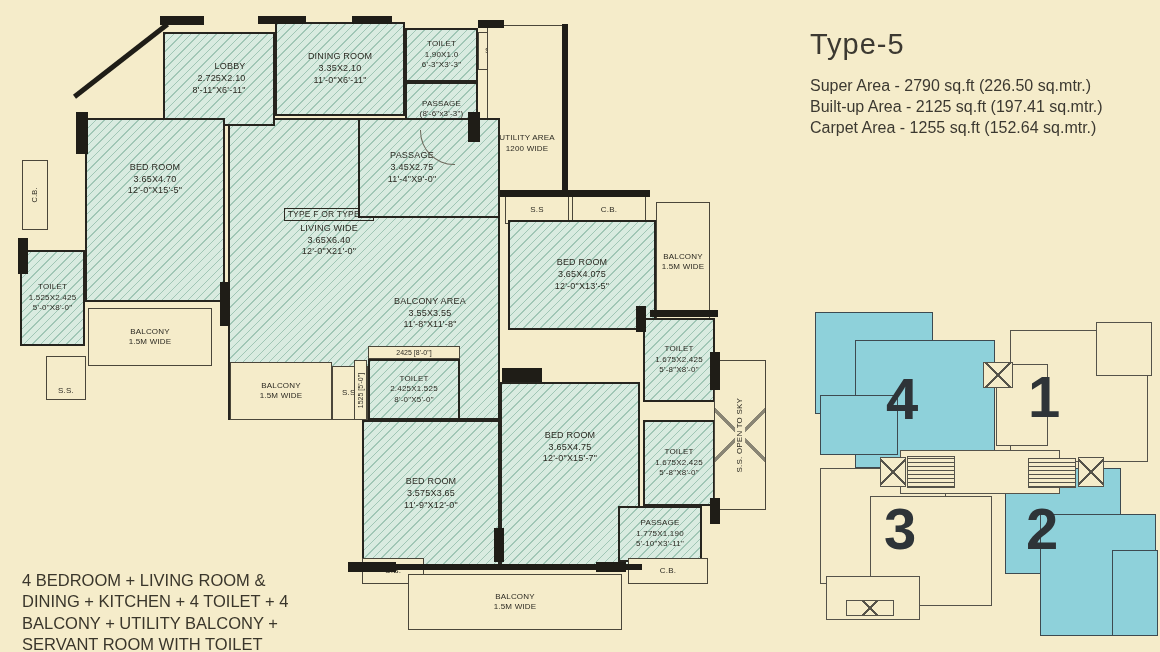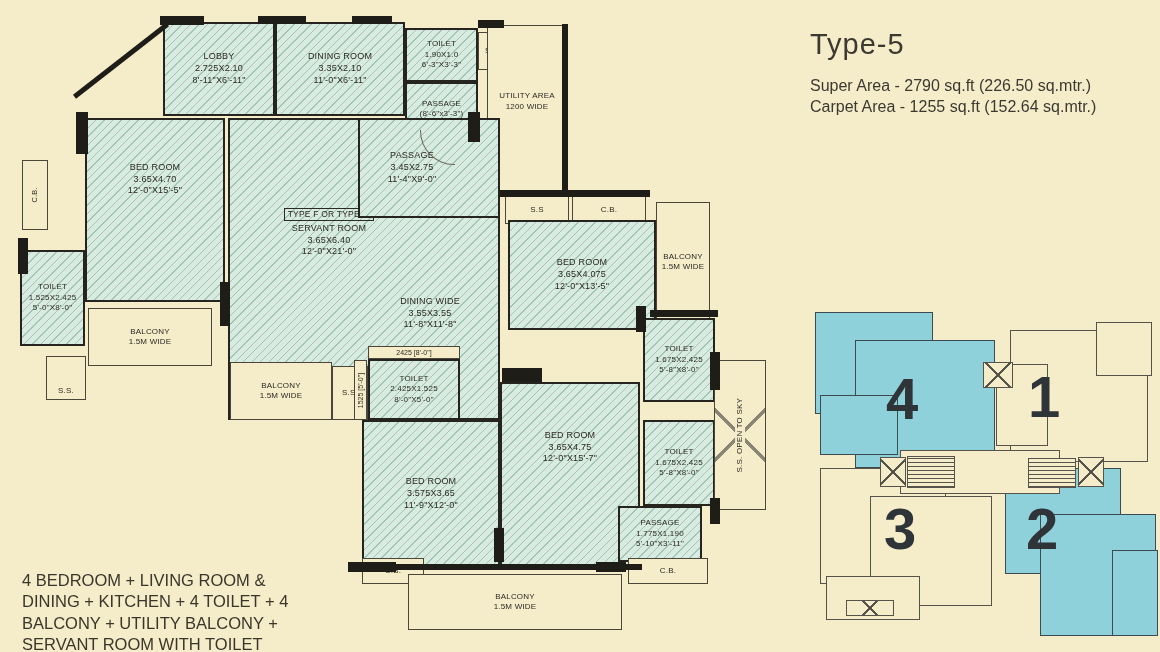--- a/index.html
+++ b/index.html
@@ -44,32 +44,32 @@
 </head>
 <body>
 
 <div id="canvas">
 
   <div>
 
     <div class="room hatch" style="left:228px;top:118px;width:272px;height:302px;align-items:flex-start;">
       <div class="rlabel" style="margin-top:88px;margin-right:70px;">
         <span class="tag">TYPE F OR TYPE -6</span>
-        <span>SERVANT ROOM</span>
+        <span>LIVING WIDE</span>
         <span>3.65X6.40</span>
         <span>12'-0"X21'-0"</span>
       </div>
     </div>
     <div class="rlabel" style="position:absolute;left:385px;top:296px;width:90px;text-align:center;">
-      <span>DINING WIDE</span>
+      <span>BALCONY AREA</span>
       <span>3.55X3.55</span>
       <span>11'-8"X11'-8"</span>
     </div>
 
-    <div class="room hatch" style="left:163px;top:22px;width:112px;height:94px;">
+    <div class="room hatch" style="left:163px;top:32px;width:112px;height:94px;text-align:right;">
       <div class="rlabel">
           <span>LOBBY</span>
           <span>2.725X2.10</span>
           <span>8'-11"X6'-11"</span>
         </div>
     </div>
     <div class="room hatch" style="left:275px;top:22px;width:130px;height:94px;">
       <div class="rlabel">
           <span>DINING ROOM</span>
           <span>3.35X2.10</span>
@@ -88,21 +88,21 @@
           <span>PASSAGE</span>
           <span>(8'-6"x3'-3")</span>
         </div>
     </div>
     <div class="room cream sm" style="left:478px;top:32px;width:30px;height:38px;">
       <div class="rlabel">
           <span>S.S.</span>
         </div>
     </div>
     <div class="room cream sm" style="left:487px;top:25px;width:80px;height:166px;align-items:flex-end;">
-      <div class="rlabel" style="margin-bottom:78px;">
+      <div class="rlabel" style="margin-bottom:36px;">
           <span>UTILITY AREA</span>
           <span>1200 WIDE</span>
         </div>
     </div>
 
     <div class="room hatch" style="left:85px;top:118px;width:140px;height:184px;align-items:flex-start;">
       <div class="rlabel" style="margin-top:42px;">
           <span>BED ROOM</span>
           <span>3.65X4.70</span>
           <span>12'-0"X15'-5"</span>
@@ -264,20 +264,21 @@
     <div class="wall" style="left:502px;top:368px;width:40px;height:14px;"></div>
     <div class="wall" style="left:494px;top:528px;width:10px;height:34px;"></div>
     <div class="wall" style="left:348px;top:562px;width:48px;height:10px;"></div>
     <div class="wall" style="left:596px;top:562px;width:30px;height:10px;"></div>
     <div class="wall" style="left:362px;top:564px;width:280px;height:6px;"></div>
   </div>
 
   <div class="titleblock">
     <h1>Type-5</h1>
     <div>Super Area - 2790 sq.ft (226.50 sq.mtr.)</div>
+    <div>Built-up Area - 2125 sq.ft (197.41 sq.mtr.)</div>
     <div>Carpet Area - 1255 sq.ft (152.64 sq.mtr.)</div>
   </div>
 
   <div class="desc">4 BEDROOM + LIVING ROOM &amp; DINING + KITCHEN + 4 TOILET + 4 BALCONY + UTILITY BALCONY + SERVANT ROOM WITH TOILET</div>
 
   <div class="keyplan">
 
     <div class="ku hi" style="left:15px;top:12px;width:118px;height:102px;"></div>
     <div class="ku hi" style="left:55px;top:40px;width:140px;height:128px;"></div>
     <div class="ku hi" style="left:20px;top:95px;width:78px;height:60px;"></div>

